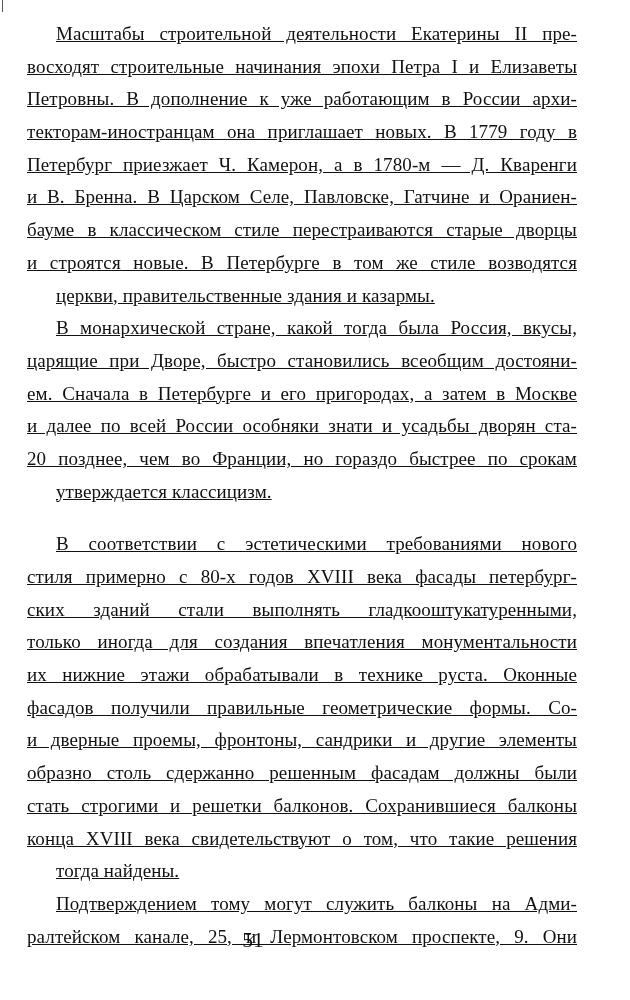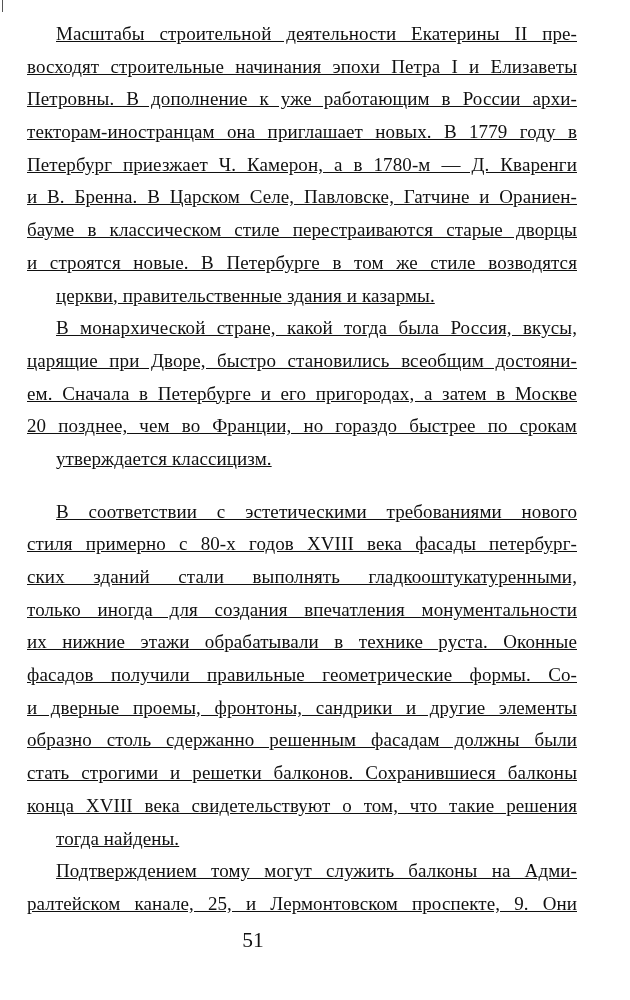--- a/index.html
+++ b/index.html
@@ -75,20 +75,21 @@
     <div class="line">и В. Бренна. В Царском Селе, Павловске, Гатчине и Ораниен-</div>
     <div class="line">бауме в классическом стиле перестраиваются старые дворцы</div>
     <div class="line">и строятся новые. В Петербурге в том же стиле возводятся</div>
     <div class="line last">церкви, правительственные здания и казармы.</div>
   </div>
 
   <div>
     <div class="line indent">В монархической стране, какой тогда была Россия, вкусы,</div>
     <div class="line">царящие при Дворе, быстро становились всеобщим достояни-</div>
     <div class="line">ем. Сначала в Петербурге и его пригородах, а затем в Москве</div>
+    <div class="line">и далее по всей России особняки знати и усадьбы дворян ста-</div>
     <div class="line">20 позднее, чем во Франции, но гораздо быстрее по срокам</div>
     <div class="line last">утверждается классицизм.</div>
   </div>
 
   <div class="section-gap"></div>
 
   <div>
     <div class="line indent">В соответствии с эстетическими требованиями нового</div>
     <div class="line">стиля примерно с 80-х годов XVIII века фасады петербург-</div>
     <div class="line">ских зданий стали выполнять гладкооштукатуренными,</div>

